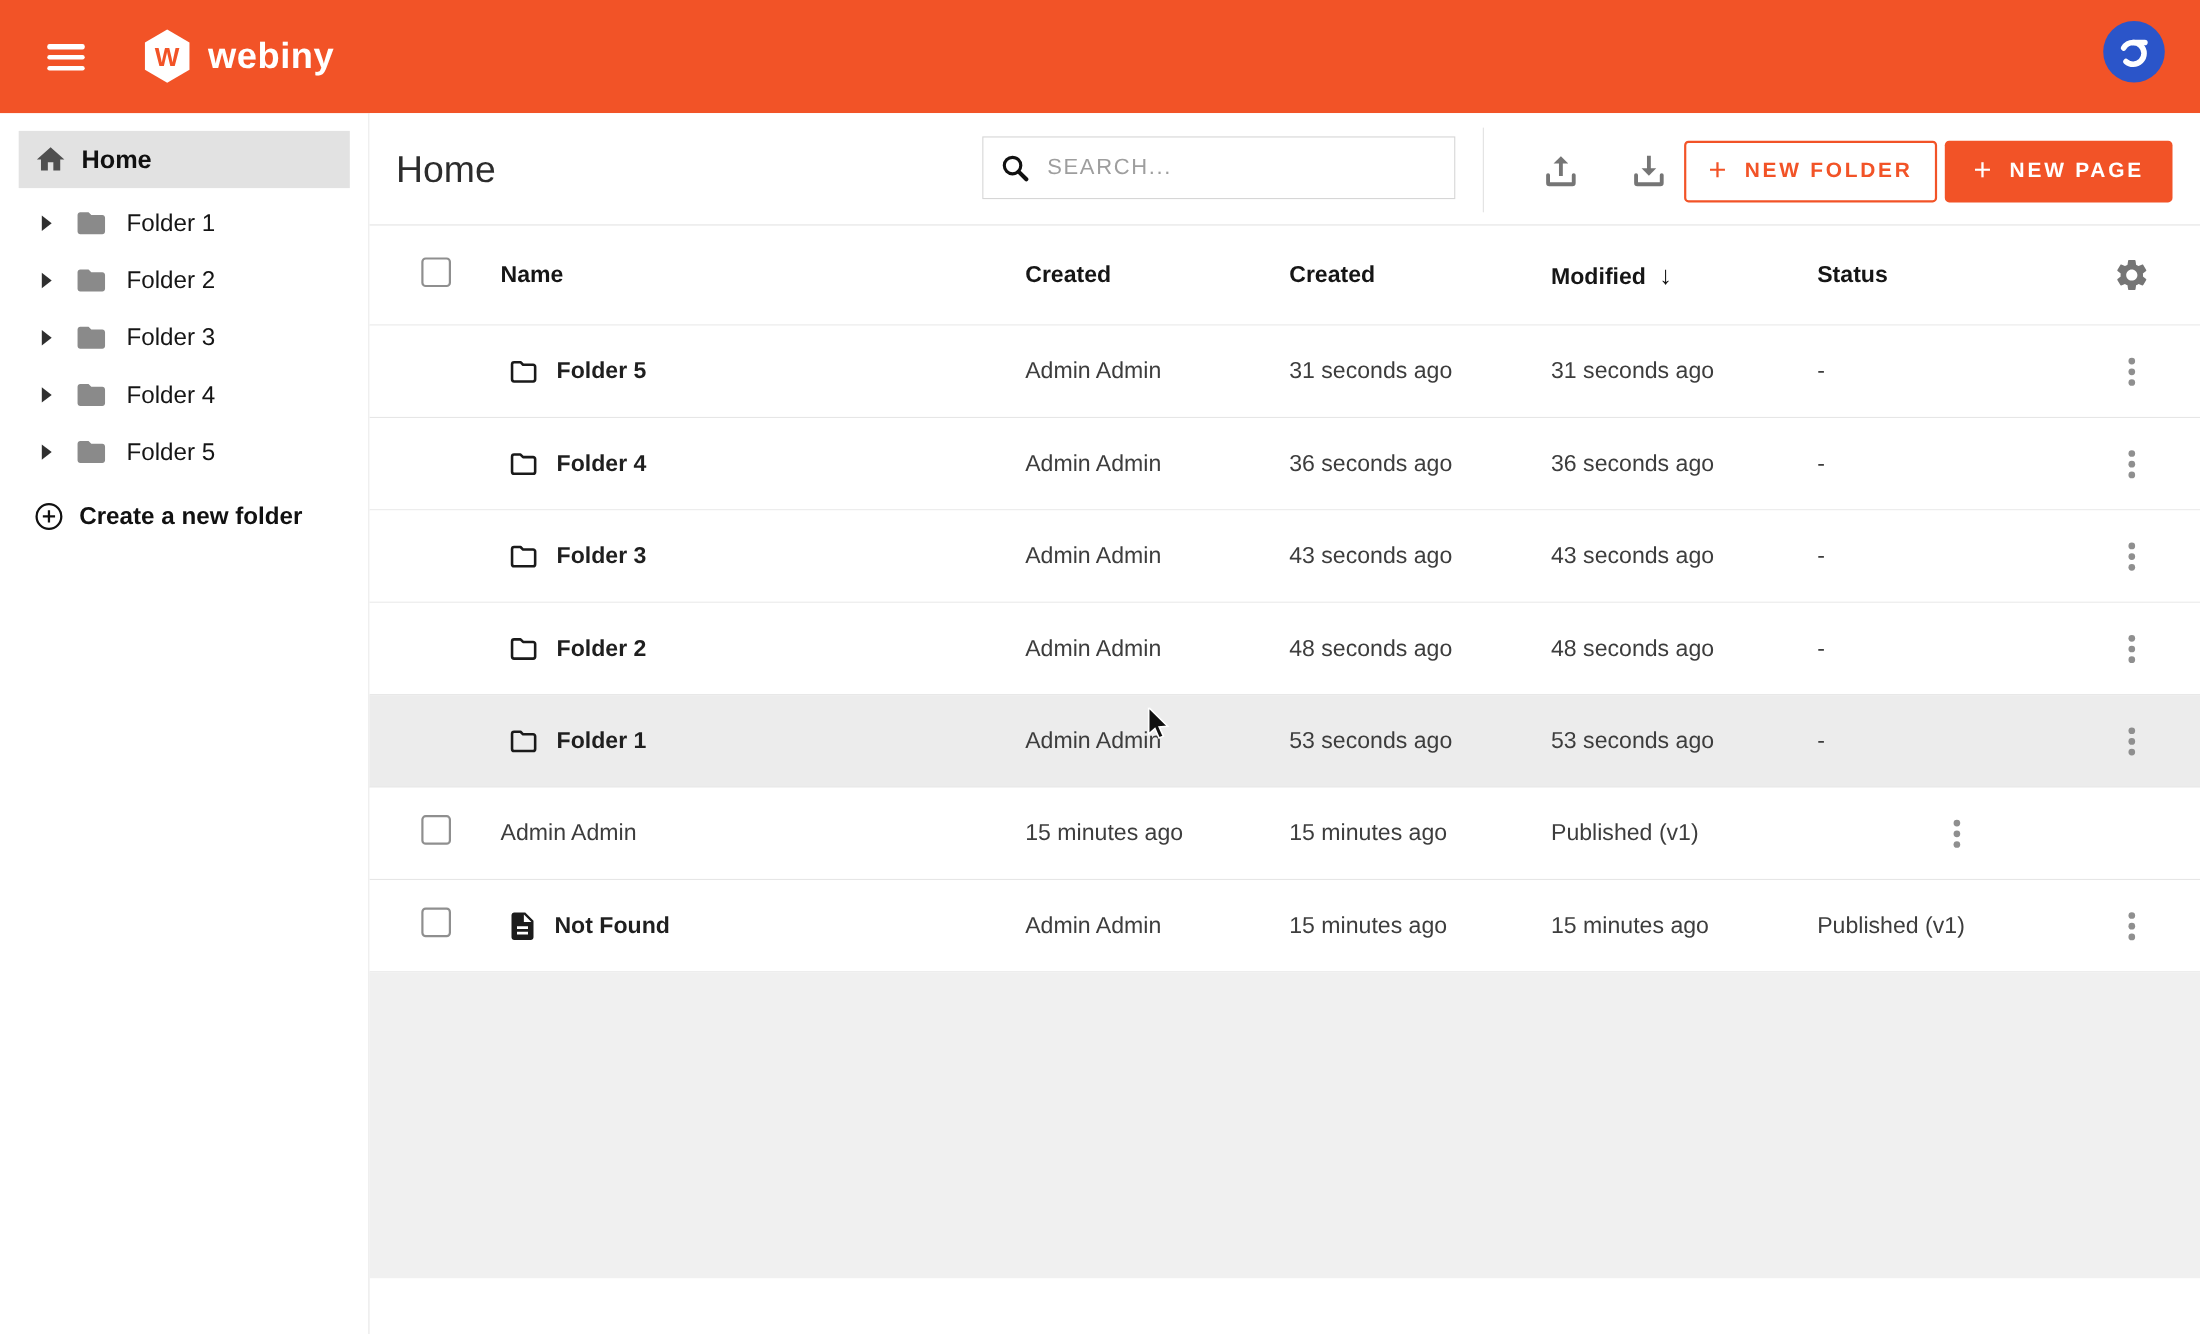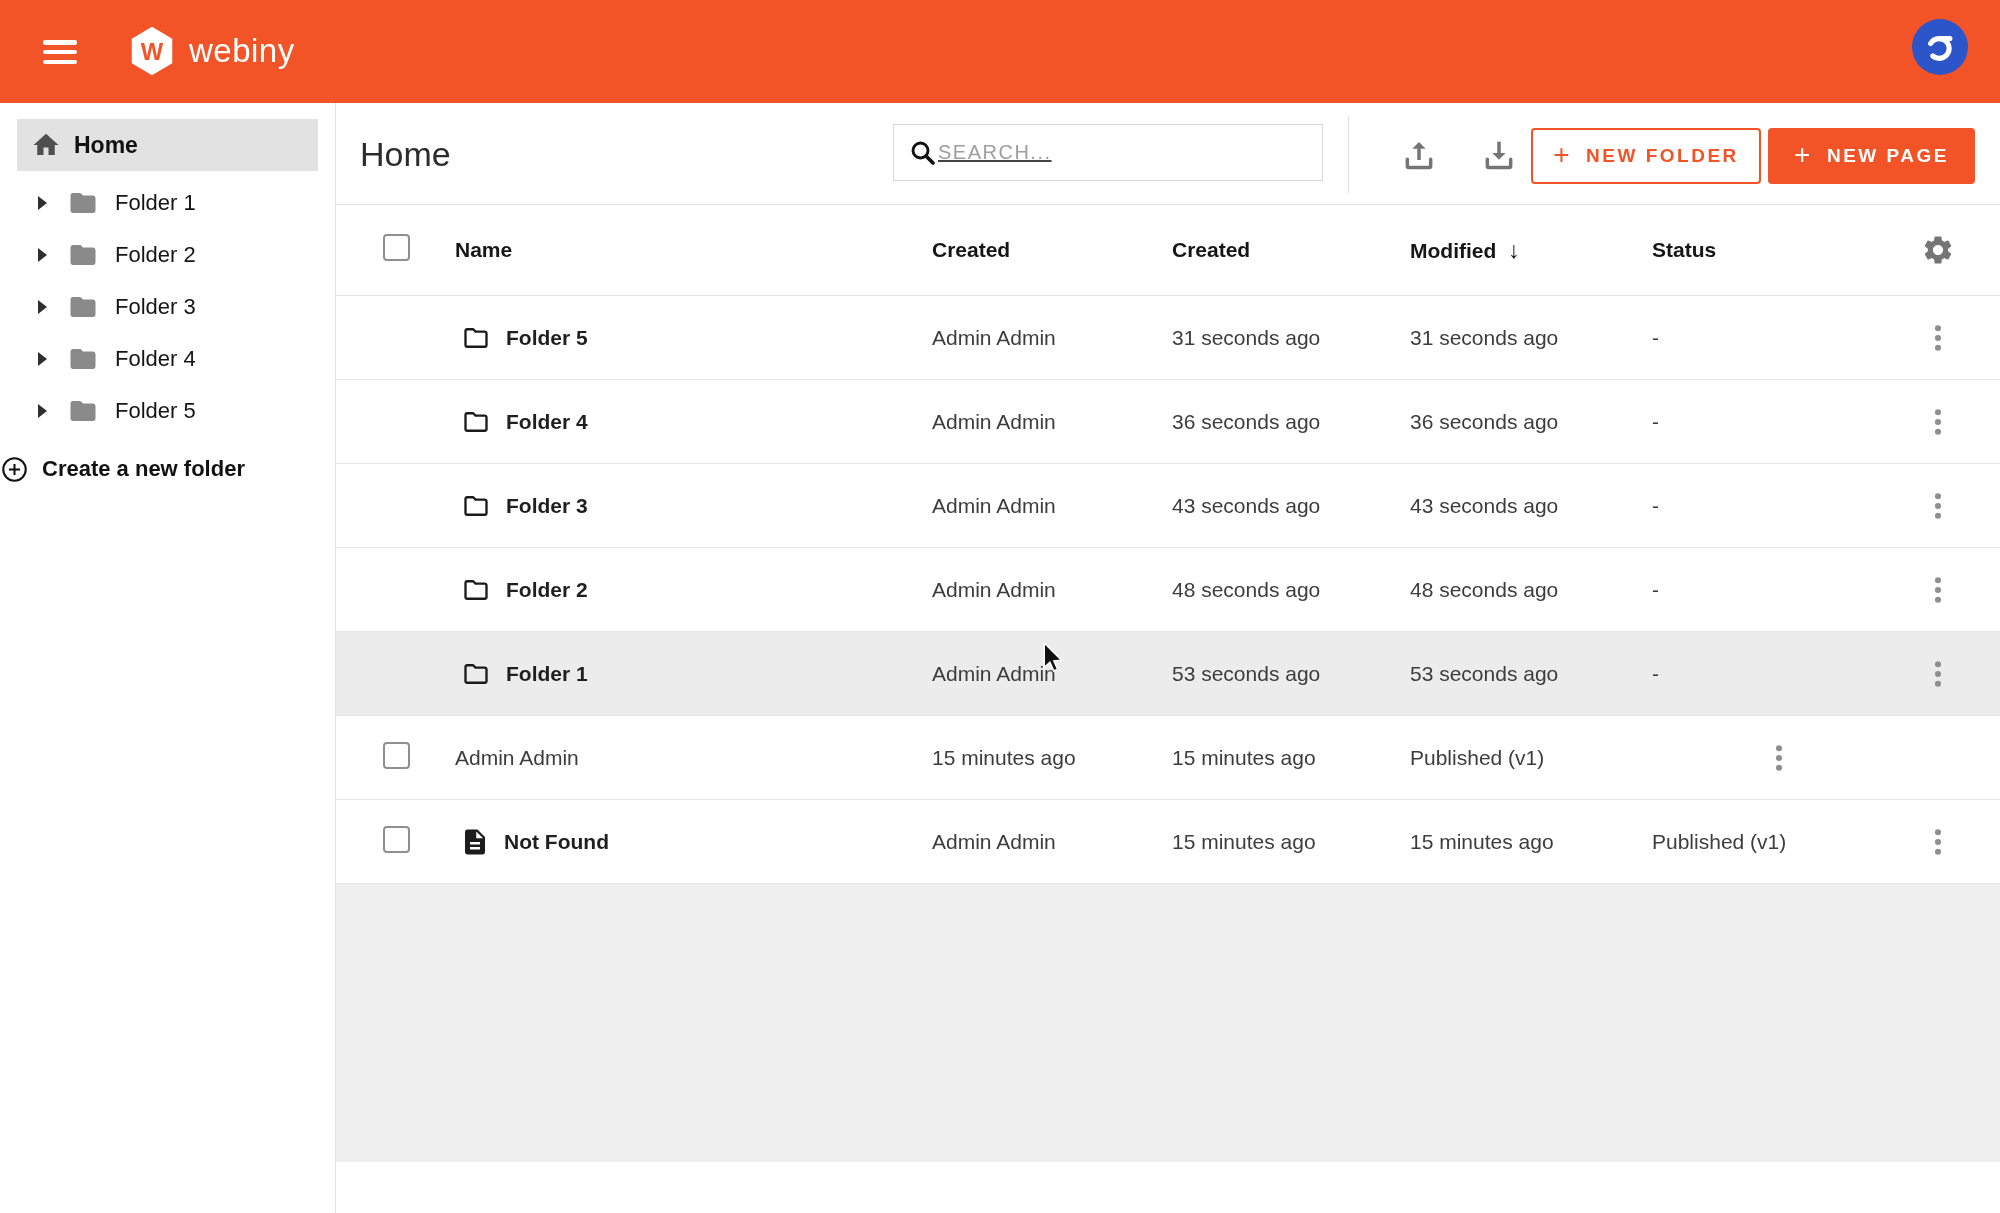--- a/index.html
+++ b/index.html
@@ -9,45 +9,45 @@
 
   
   .topbar { position:absolute; left:0; top:0; width:2000px; height:103px;
             background:var(--topbar,#f25327); display:flex; align-items:center; }
   .hamburger { position:absolute; left:43px; top:40px; width:34px; height:24px;
                background:none; border:none; cursor:pointer; display:flex;
                flex-direction:column; justify-content:space-between; }
   .hamburger span { display:block; width:34px; height:4.5px; background:#fff; border-radius:2px; }
   .logo { position:absolute; left:130px; top:26px; display:flex; align-items:center; }
   .logo-hex { width:44px; height:50px; }
-  .wordmark { color:#fff; font-size:33px; font-weight:400; letter-spacing:.5px; margin-left:15px; }
+  .wordmark { color:#fff; font-size:33px; font-weight:700; letter-spacing:.5px; margin-left:15px; }
   .avatar { position:absolute; left:1912px; top:19px; width:56px; height:56px; border-radius:50%;
             background:var(--avatar-blue,#2b55c9); display:flex; align-items:center; justify-content:center; cursor:pointer; }
 
   
   .sidebar { position:absolute; left:0; top:103px; width:336px; height:1110px;
              background:#fff; border-right:1px solid #e0e0e0; }
   .side-home { margin:16px 17px 6px 17px; height:52px; background:#e2e2e2;
                display:flex; align-items:center; padding-left:14px; cursor:pointer; }
   .side-home .lbl { font-size:23px; font-weight:700; color:#111; margin-left:13px; }
   .side-folder { height:52px; display:flex; align-items:center; padding-left:38px; cursor:pointer; }
   .caret { width:0; height:0; border-top:7px solid transparent; border-bottom:7px solid transparent;
            border-left:9px solid #2f2f2f; margin-right:19px; }
   .side-folder .lbl { font-size:22px; color:#151515; margin-left:15px; }
-  .side-create { height:52px; display:flex; align-items:center; margin-top:6px; cursor:pointer; }
+  .side-create { height:52px; display:flex; align-items:center; padding-left:30px; margin-top:6px; cursor:pointer; }
   .side-create .lbl { font-size:22px; font-weight:700; color:#111; margin-left:13px; }
 
   
   .main { position:absolute; left:336px; top:103px; width:1664px; height:1110px; background:#fff; }
   .toolbar { position:relative; height:102px; border-bottom:1px solid #e3e3e3; background:#fff; }
   .page-title { position:absolute; left:24px; top:32px; font-size:34px; font-weight:400; color:#2c2c2c; }
   .searchbox { position:absolute; left:557px; top:21px; width:430px; height:57px;
                border:1px solid #d6d6d6; background:#fff; display:flex; align-items:center; padding:0 14px; }
-  .searchbox input { border:none; outline:none; flex:1; font-size:20px;
-                     letter-spacing:1.5px; color:#444; font-family:inherit; background:transparent;text-decoration:underline; }
+  .searchbox input { border:none; outline:none; flex:1; margin-left:14px; font-size:20px;
+                     letter-spacing:1.5px; color:#444; font-family:inherit; background:transparent; }
   .searchbox input::placeholder { color:#9e9e9e; }
   .tb-divider { position:absolute; left:1012px; top:13px; width:1px; height:77px; background:#e2e2e2; }
   .iconbtn { position:absolute; top:29px; width:46px; height:46px; background:none; border:none;
              cursor:pointer; display:flex; align-items:center; justify-content:center; }
   .btn { position:absolute; top:25px; height:56px; border-radius:4px; font-family:inherit;
          font-size:19px; font-weight:600; letter-spacing:2.5px; cursor:pointer;
          display:flex; align-items:center; justify-content:center; gap:14px; }
   .btn .plus { font-size:28px; font-weight:400; margin-top:-3px; }
   .btn-outline { left:1195px; width:230px; background:#fff; color:var(--accent,#f25327);
                  border:2px solid var(--accent,#f25327); }

